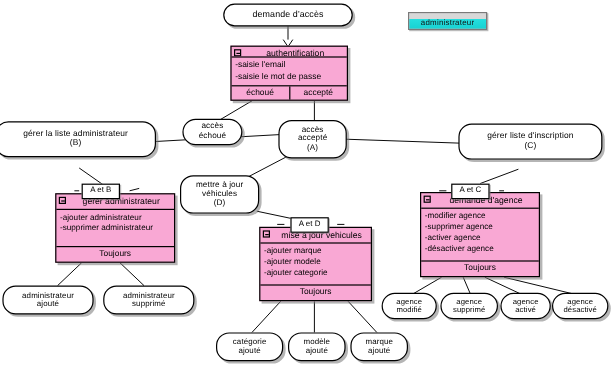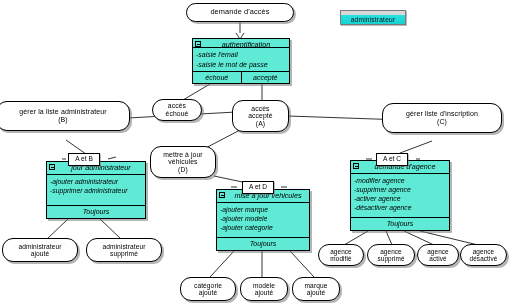--- a/index.html
+++ b/index.html
@@ -29,27 +29,26 @@
     letter-spacing:.1px;
     box-shadow:2px 2px 0 rgba(120,120,120,.55);
     z-index:3;
   }
   .state span{display:block;padding:0 3px;}
 
   
   .uclass{
     position:absolute;
     box-sizing:border-box;
-    background:#5eead4;
+    background:#f9a8d4;
     border:1px solid #000000;
     box-shadow:2px 2px 0 rgba(120,120,120,.55);
     z-index:4;
     display:flex;
     flex-direction:column;
-    font-style:italic;
   }
   .uclass .hdr{
     position:relative;
     border-bottom:1px solid #000;
     text-align:center;
     padding:2px 2px 2px 12px;
     font-size:7.2px;
     line-height:1.1;
     white-space:nowrap;
     overflow:hidden;
@@ -243,21 +242,21 @@
   <div class="guard" style="left:376px;top:153px;width:32px;">
     <span>A et C</span>
   </div>
   <div class="guard" style="left:242px;top:181px;width:32px;">
     <span>A et D</span>
   </div>
 
   <div class="uclass" style="left:46px;top:161px;width:100px;height:58px;">
     <div class="hdr">
       <i class="minus"></i>
-      <span>jour administrateur</span>
+      <span>gerer administrateur</span>
     </div>
     <div class="body">
       <div>-ajouter administrateur</div>
       <div>-supprimer administrateur</div>
     </div>
     <div class="foot">Toujours</div>
   </div>
 
   <div class="uclass" style="left:216px;top:189px;width:94px;height:62px;">
     <div class="hdr">

